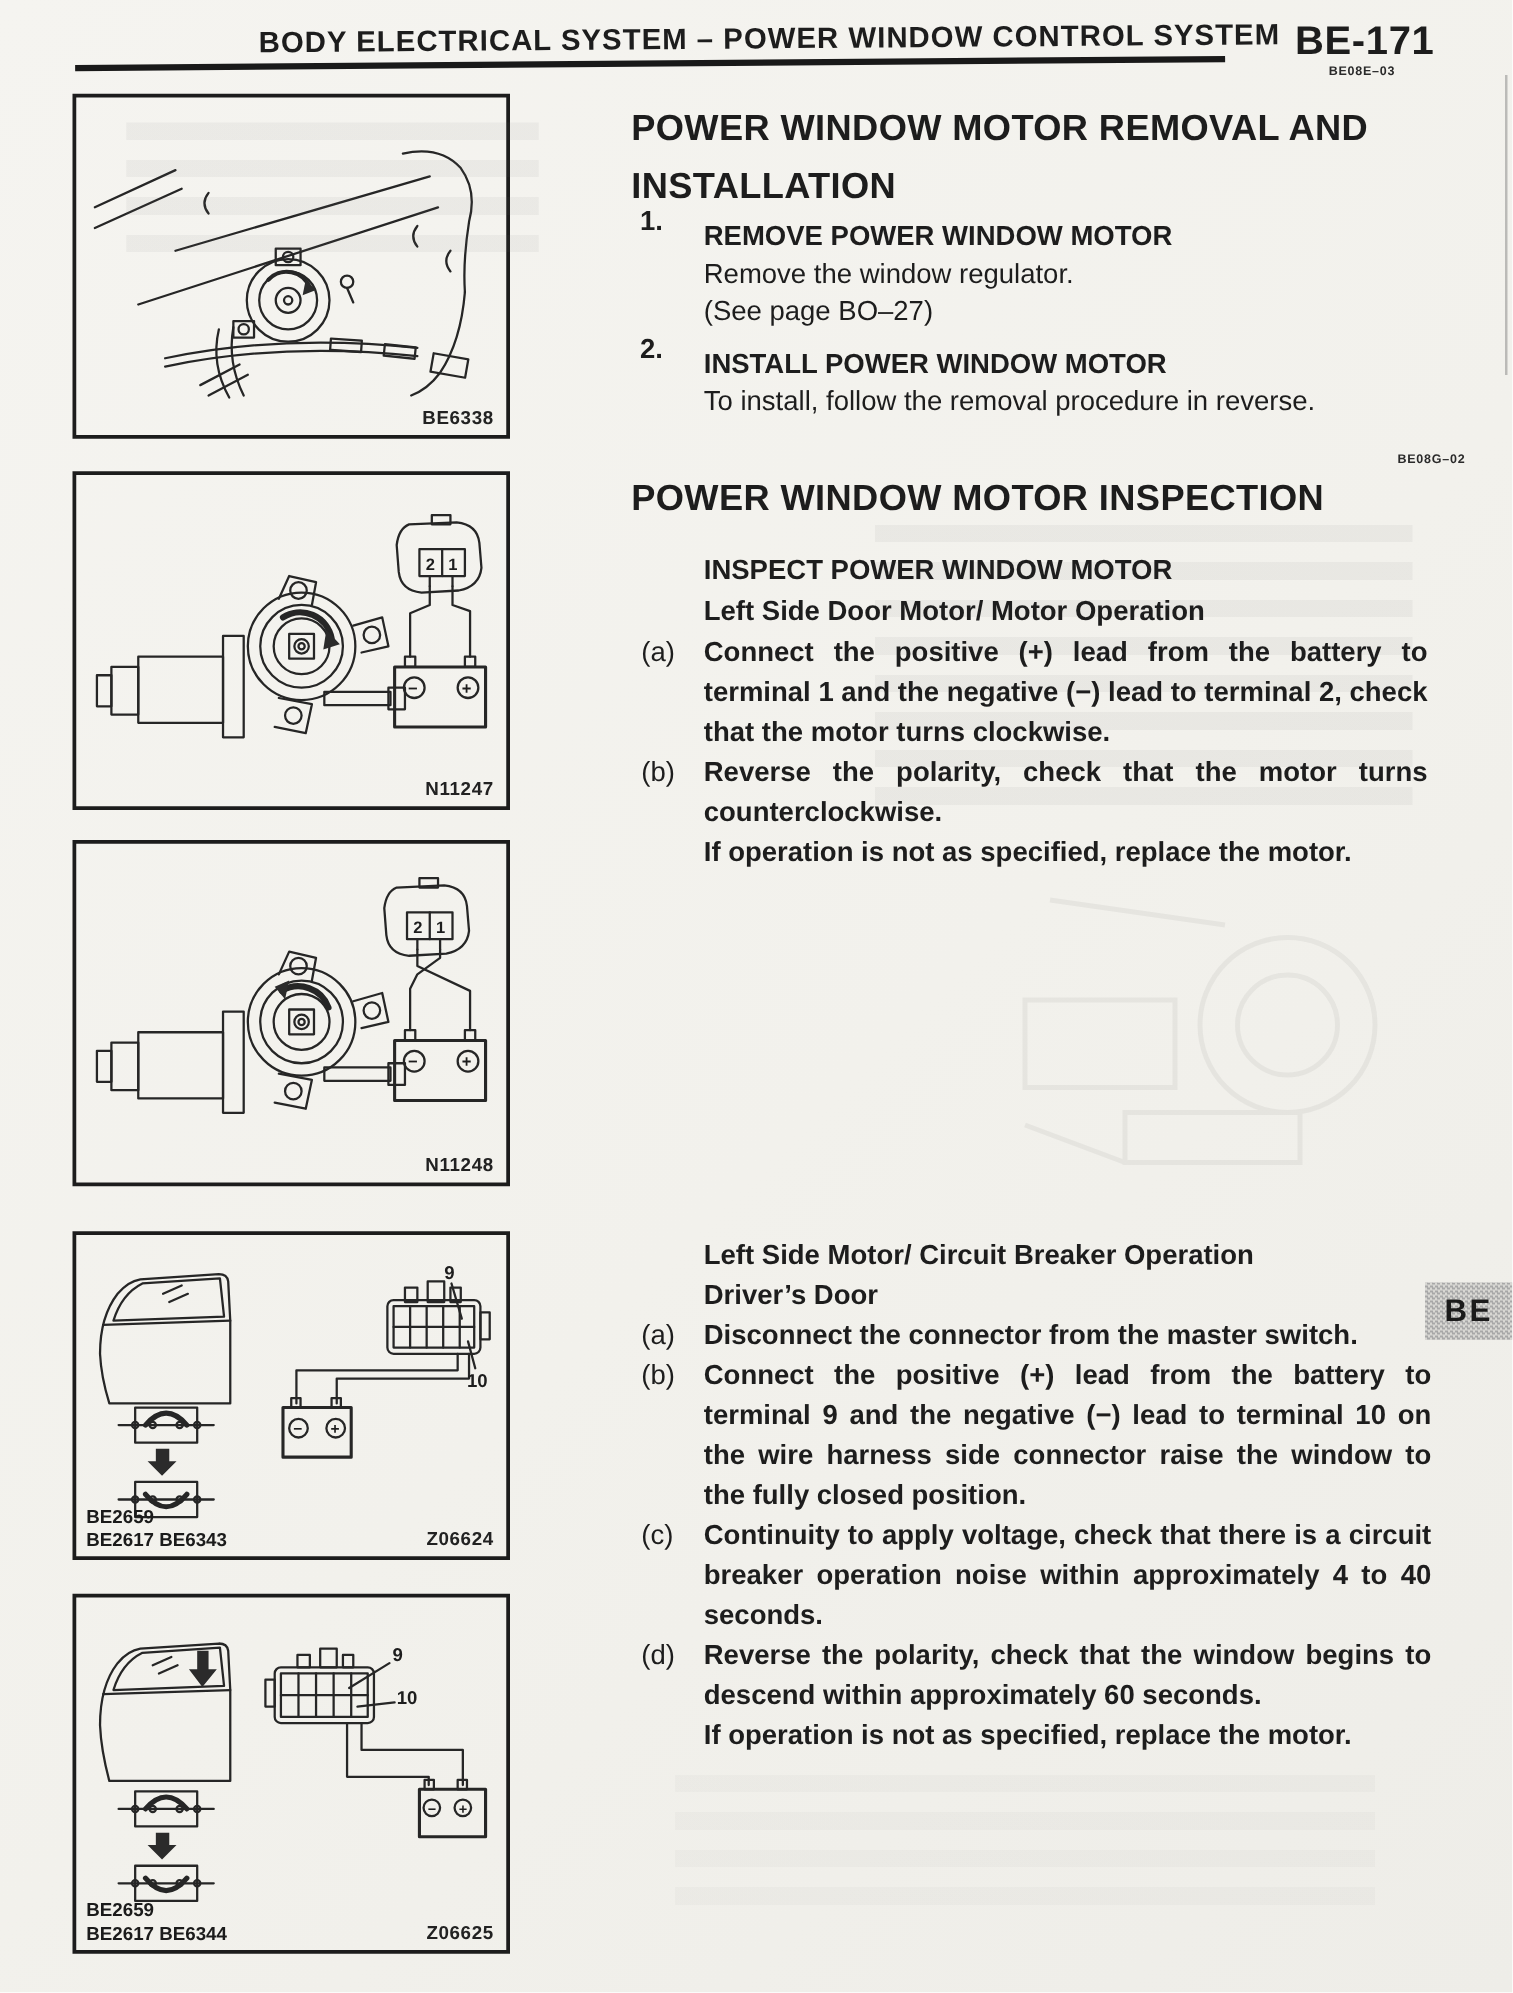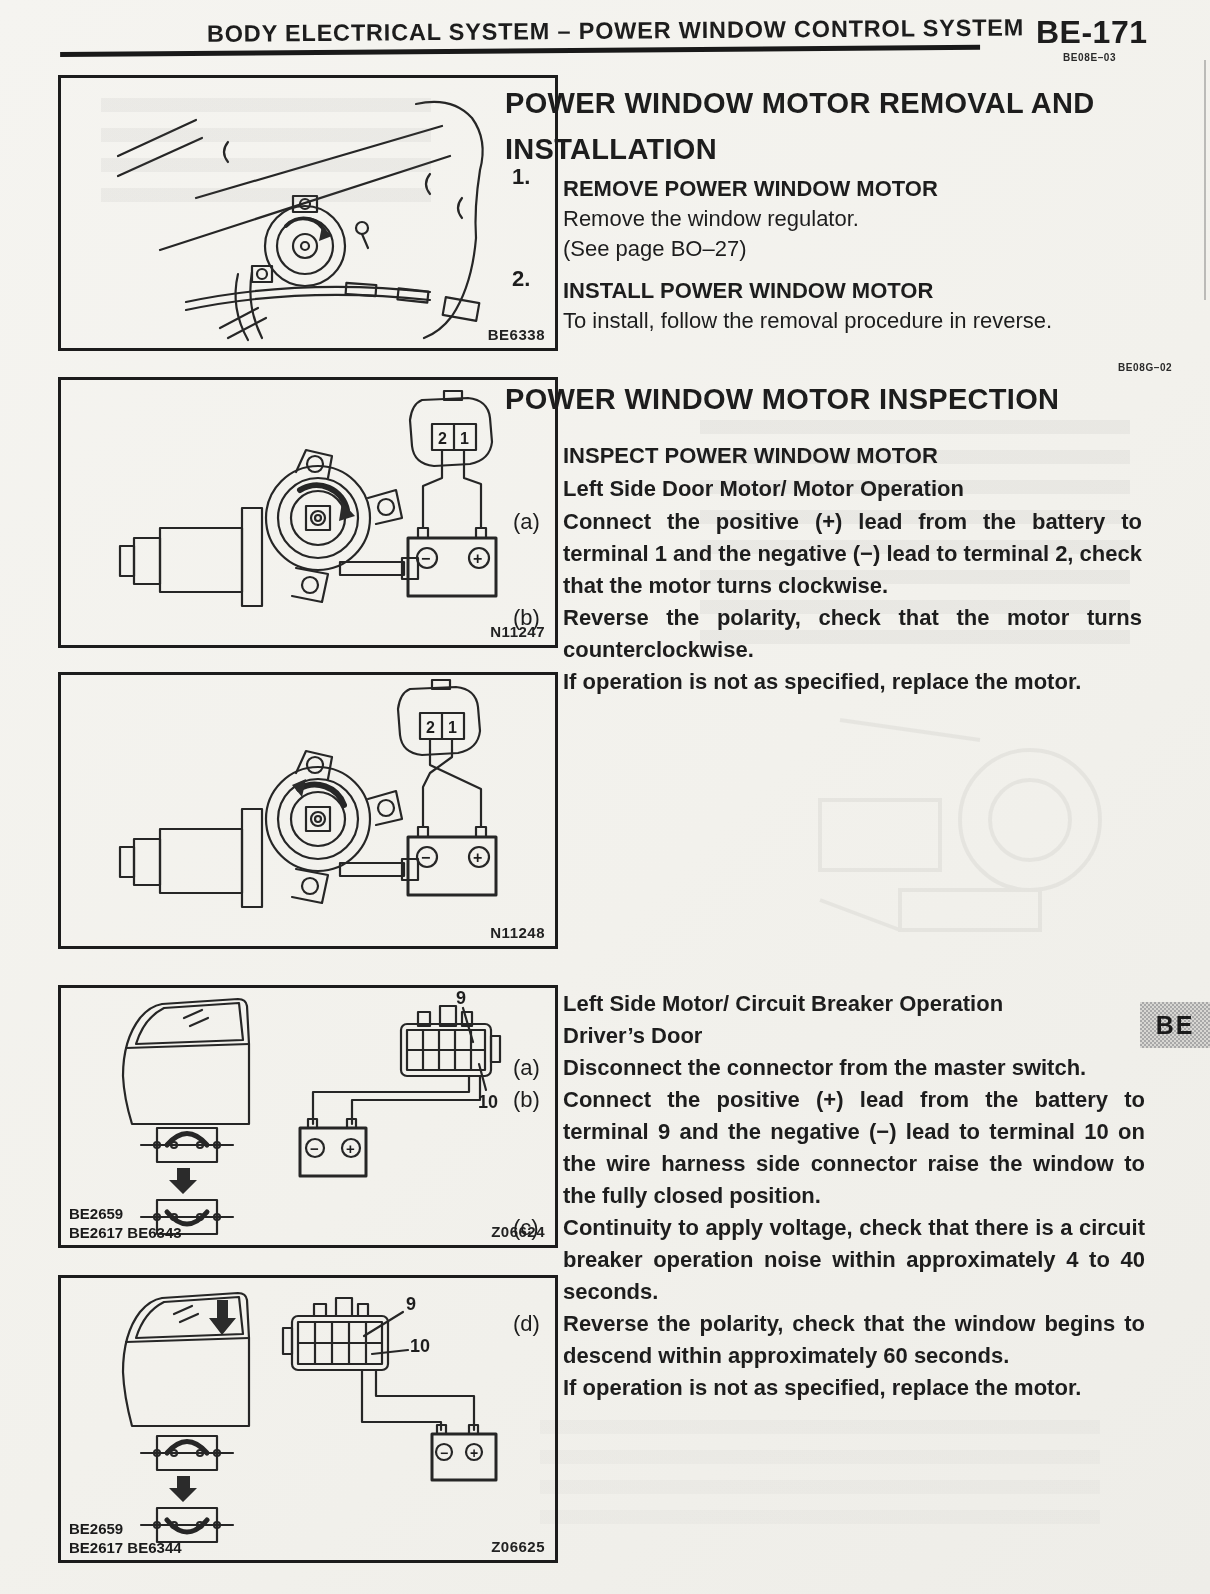--- a/index.html
+++ b/index.html
@@ -6,21 +6,21 @@
   .page{position:relative;width:1210px;height:1594px;background:linear-gradient(135deg,#f5f4f0 0%,#f2f1ec 55%,#eeede8 100%);
         font-family:"Liberation Sans",sans-serif;color:#1d1d1d;overflow:hidden;}
   
   .header-skew{position:absolute;left:0;top:0;width:1100px;transform:rotate(-0.45deg);transform-origin:60px 40px;}
   .header-title{position:absolute;left:207px;top:22px;font-size:23.5px;font-weight:700;letter-spacing:0.8px;white-space:nowrap;}
   .header-rule{position:absolute;left:60px;top:52px;width:920px;height:5px;background:#191919;}
   .page-num{position:absolute;left:1036px;top:14px;font-size:32px;font-weight:700;letter-spacing:0.5px;}
   .edge-line{position:absolute;right:4px;top:60px;width:2px;height:240px;background:#777;opacity:.45;}
 
   
-  .fig{position:absolute;left:58px;width:500px;border:3px solid #1c1c1c;background:transparent;box-sizing:border-box;}
+  .fig{position:absolute;left:58px;width:350px;border:3px solid #1c1c1c;background:transparent;box-sizing:border-box;}
   .fig svg{display:block;width:100%;height:100%;}
   .fig .lineart{stroke:#262626;stroke-width:2.2;fill:none;stroke-linecap:round;stroke-linejoin:round;}
   .fig-label{position:absolute;bottom:5px;right:10px;font-size:15px;font-weight:600;letter-spacing:0.5px;color:#222;}
   .fig-labels-left{position:absolute;bottom:3px;left:8px;font-size:15px;font-weight:700;line-height:19px;color:#1b1b1b;}
   .svgnum{font-family:"Liberation Sans",sans-serif;font-weight:700;fill:#1d1d1d;}
 
   
   .sec-code{position:absolute;font-size:10px;font-weight:700;letter-spacing:0.6px;color:#2a2a2a;}
   .h1{position:absolute;left:505px;width:650px;font-size:29px;font-weight:700;line-height:46px;letter-spacing:0.3px;}
   .steps{position:absolute;left:505px;width:645px;font-size:22px;line-height:30px;}
@@ -31,21 +31,21 @@
   .subhead{position:absolute;left:563px;width:590px;font-size:22px;font-weight:700;line-height:32px;}
   .items{position:absolute;left:505px;width:637px;font-size:22px;line-height:32px;}
   .item{display:flex;}
   .item .tag{width:58px;flex:none;padding-left:8px;box-sizing:border-box;}
   .item .txt{flex:1;margin:0;text-align:justify;font-weight:bold;}
   .item .txt.nojust{text-align:left;}
   .proc-block{position:absolute;left:505px;width:640px;font-size:22px;line-height:32px;}
   .proc-head{font-weight:700;margin-left:58px;}
 
   
-  .side-tab{position:absolute;right:0;top:1002px;width:70px;height:46px;
+  .side-tab{position:absolute;right:0;top:1026px;width:70px;height:46px;
     background:repeating-conic-gradient(#a8a8a8 0% 25%, #d8d7d3 0% 50%);background-size:4px 4px;
     display:flex;align-items:center;justify-content:center;font-size:25px;font-weight:700;color:#1b1b1b;letter-spacing:2px;}
 
   
   .ghost{position:absolute;opacity:0.07;pointer-events:none;}
   .ghost-lines{background:repeating-linear-gradient(#6a6a6a 0 14px, transparent 14px 30px);}
   .ghost svg{width:100%;height:100%;}
 </style>
 </head>
 <body>

